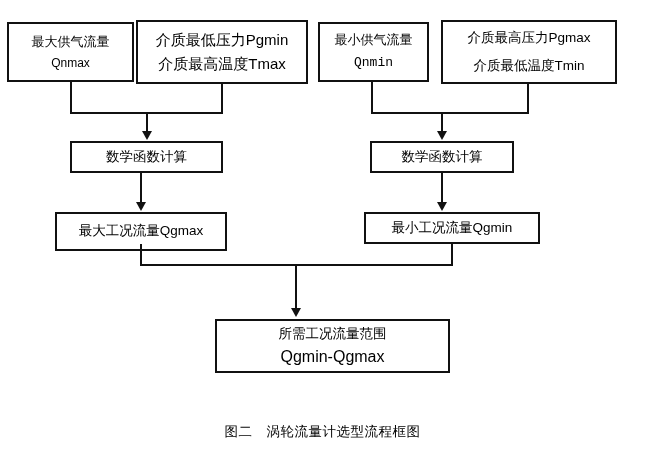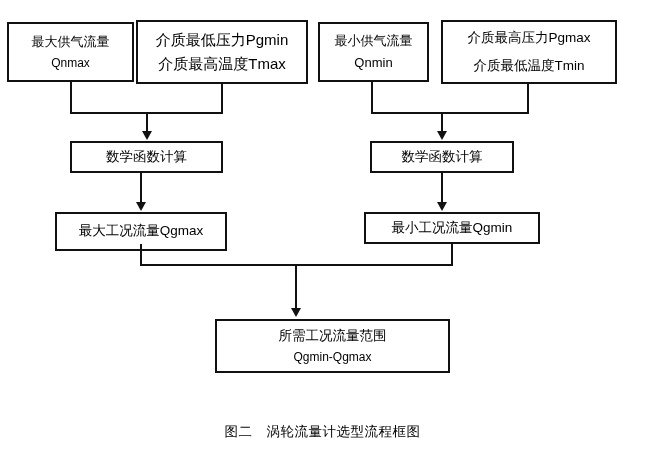--- a/index.html
+++ b/index.html
@@ -43,20 +43,21 @@
 
   #node-pgmin-tmax {
     left: 136px; top: 20px; width: 172px; height: 64px;
     font-size: 15px;
   }
   #node-pgmin-tmax .line2 { margin-top: 3px; }
 
   #node-qnmin {
     left: 318px; top: 22px; width: 111px; height: 60px;
     font-size: 13px;
+    font-family: Liberation Mono, monospace;
   }
   #node-qnmin .line2 { font-size: 13px; margin-top: 4px; }
 
   #node-pgmax-tmin {
     left: 441px; top: 20px; width: 176px; height: 64px;
     font-size: 13.5px;
     gap: 6px;
   }
   #node-pgmax-tmin .line2 { margin-top: 3px; }
 
@@ -78,21 +79,21 @@
   #node-qgmin {
     left: 364px; top: 212px; width: 176px; height: 32px;
     font-size: 13.5px;
   }
 
   
   #node-range {
     left: 215px; top: 319px; width: 235px; height: 54px;
     font-size: 13.5px;
   }
-  #node-range .line2 { font-size: 12px; margin-top: 3px; }
+  #node-range .line2 { font-size: 16px; margin-top: 3px; }
 
   
   .vline {
     position: absolute;
     width: 2px;
     background: #111111;
   }
   .hline {
     position: absolute;
     height: 2px;

